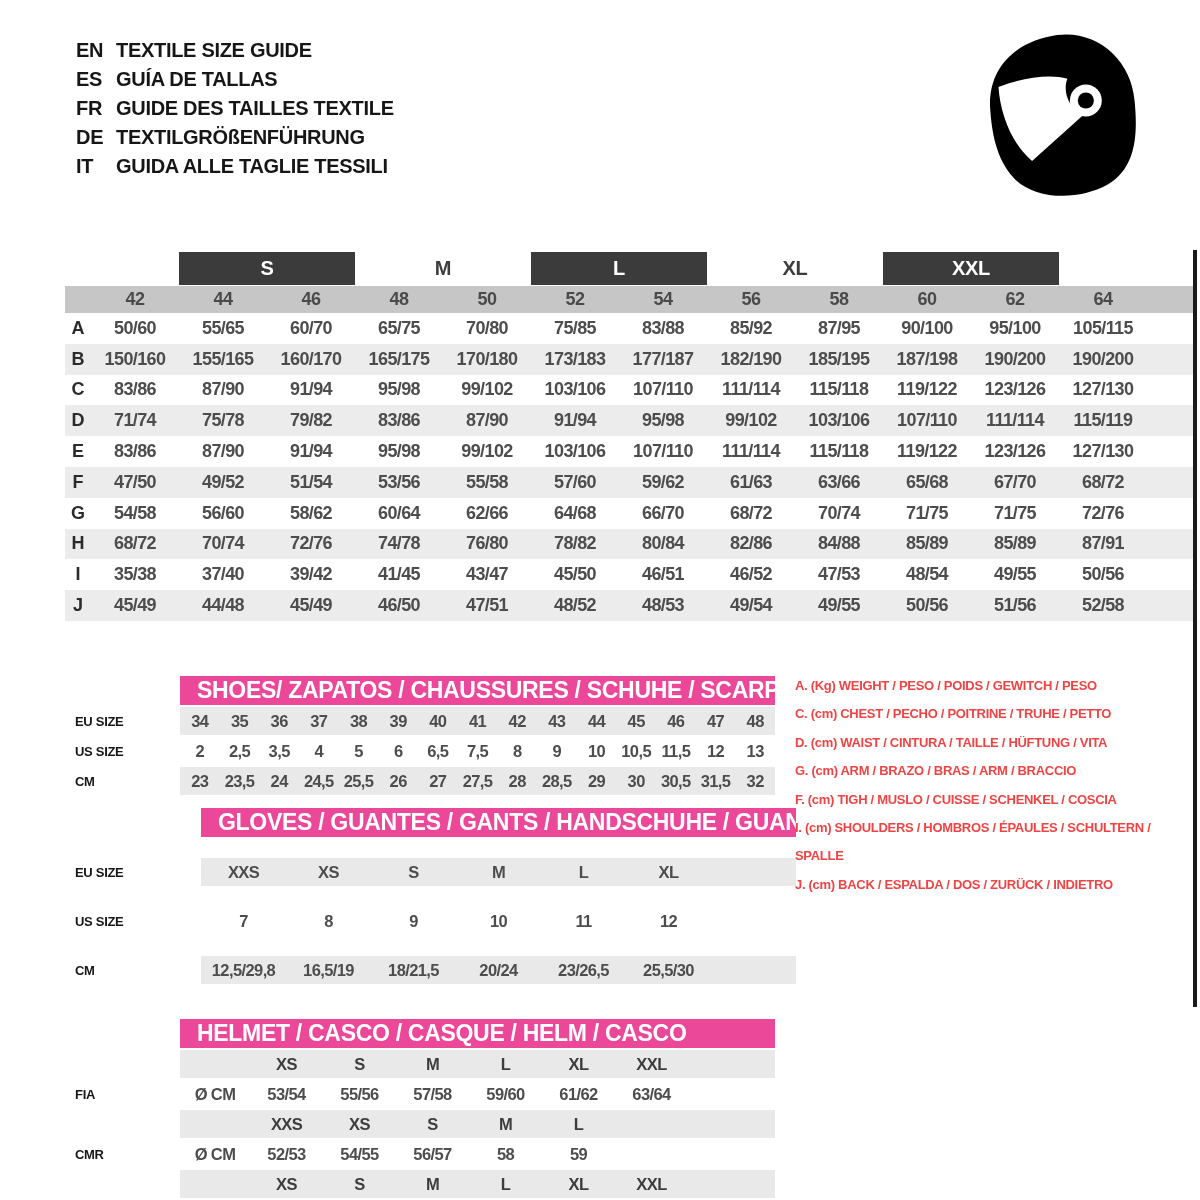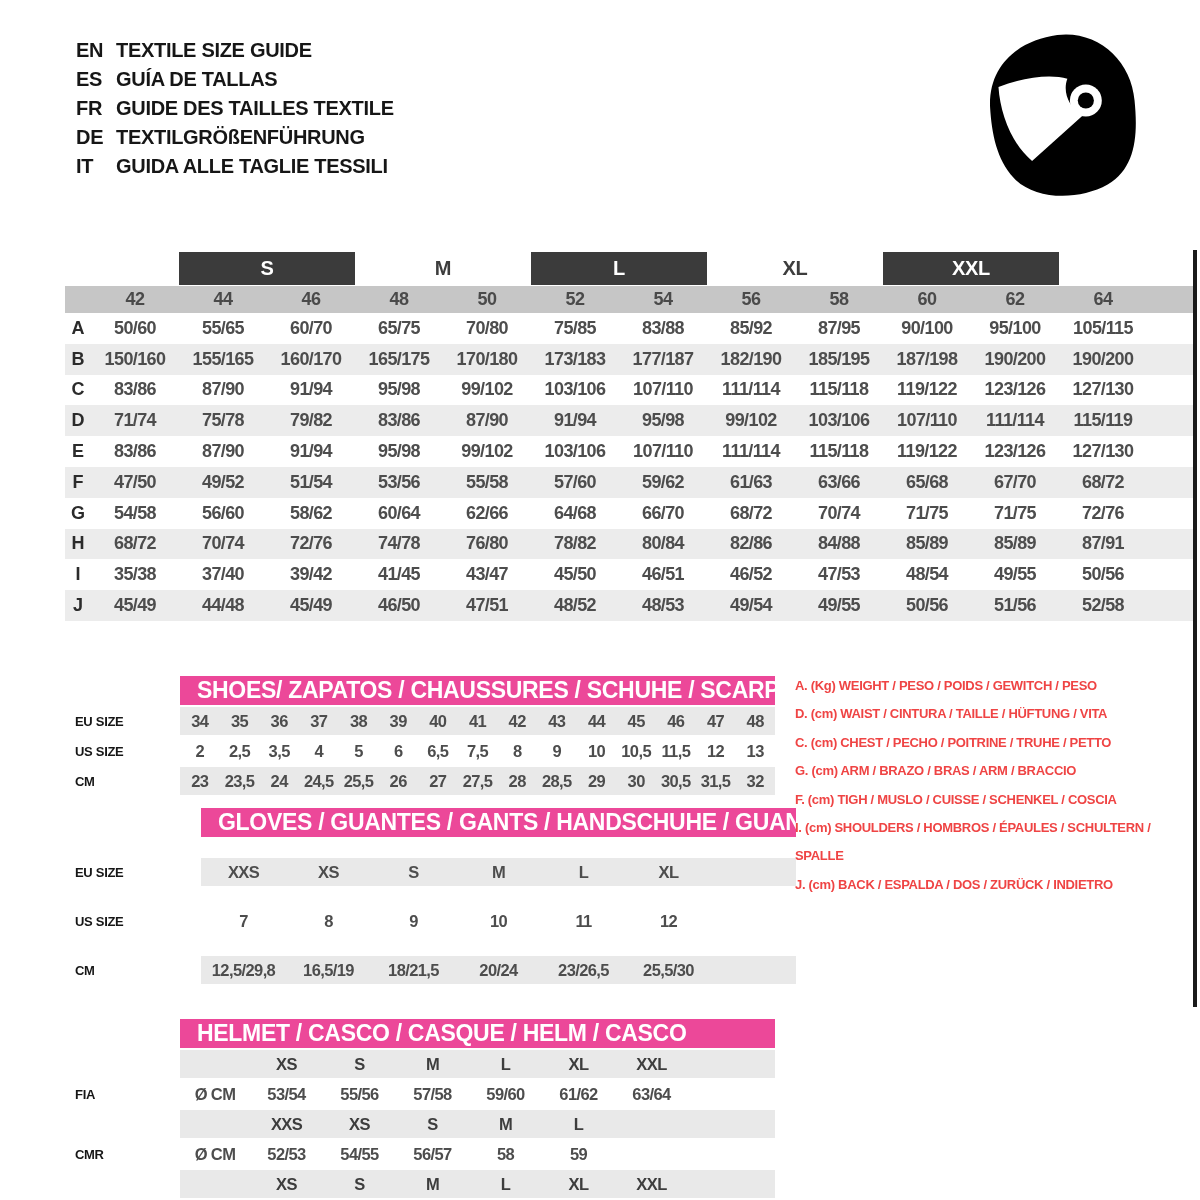--- a/index.html
+++ b/index.html
@@ -417,22 +417,22 @@
           <div>59</div>
           <div>60</div>
           <div>61</div>
         </div>
       </div>
 
   </div>
 
   <aside class="legend">
       <div class="legend-item">A. (Kg) WEIGHT / PESO / POIDS / GEWITCH / PESO</div>
+      <div class="legend-item">C. (cm) CHEST / PECHO / POITRINE / TRUHE / PETTO</div>
       <div class="legend-item">D. (cm) WAIST / CINTURA / TAILLE / HÜFTUNG / VITA</div>
-      <div class="legend-item">C. (cm) CHEST / PECHO / POITRINE / TRUHE / PETTO</div>
       <div class="legend-item">G. (cm) ARM / BRAZO / BRAS / ARM / BRACCIO</div>
       <div class="legend-item">F. (cm) TIGH / MUSLO / CUISSE / SCHENKEL / COSCIA</div>
       <div class="legend-item">I. (cm) SHOULDERS / HOMBROS / ÉPAULES / SCHULTERN / SPALLE</div>
       <div class="legend-item">J. (cm) BACK / ESPALDA / DOS / ZURÜCK / INDIETRO</div>
     </aside>
 
   <div class="edge-line"></div>
 
 </div>
 

